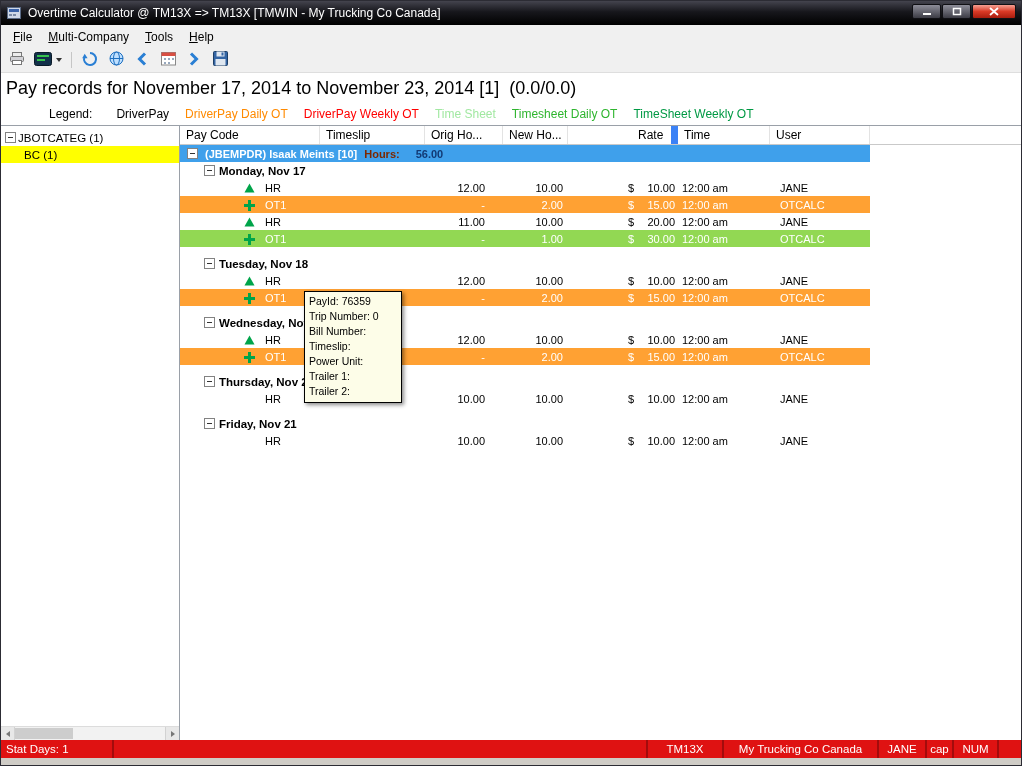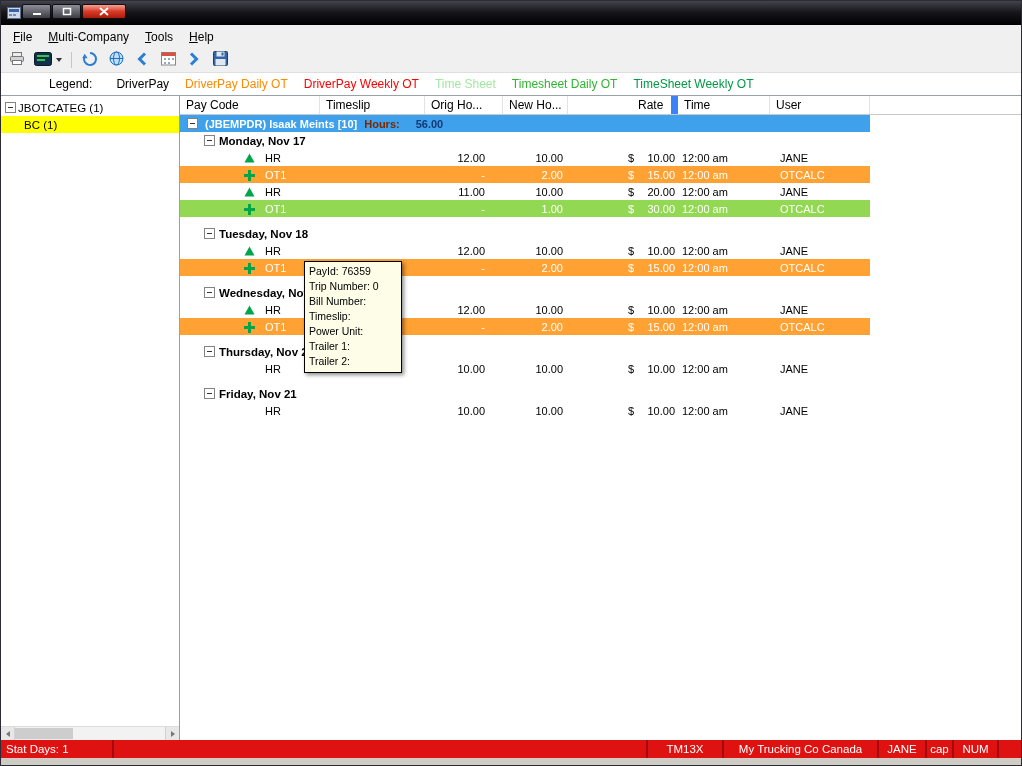--- a/index.html
+++ b/index.html
@@ -103,20 +103,21 @@
 
   <div class="titlebar">
     <span class="app-icon">
       <svg width="16" height="16">
           <rect x="1.5" y="2.5" width="13" height="11" fill="#cfd8e8" stroke="#5b6b86"></rect>
           <rect x="3" y="4" width="10" height="3" fill="#3a62a8"></rect>
           <rect x="3" y="9" width="3" height="2" fill="#7a8aa6"></rect>
           <rect x="7" y="9" width="3" height="2" fill="#7a8aa6"></rect>
         </svg>
     </span>
+    <span class="title-text">Overtime Calculator @ TM13X =&gt; TM13X [TMWIN - My Trucking Co Canada]</span>
     <div class="win-buttons">
       <div class="win-btn min">
         <svg width="10" height="9">
             <rect x="1" y="6" width="8" height="2" fill="#fff"></rect>
           </svg>
       </div>
       <div class="win-btn max">
         <svg width="10" height="9">
             <rect x="1.5" y="1.5" width="7" height="6" fill="none" stroke="#fff" stroke-width="1.5"></rect>
           </svg>
@@ -191,20 +192,23 @@
       <button class="tb-btn">
         <span class="tb-icon"><svg width="15" height="15">
             <rect x="0.5" y="0.5" width="14" height="14" rx="1" fill="#3465a4" stroke="#1d3e66"></rect>
             <rect x="3.5" y="0.5" width="8" height="5" fill="#dfe7f0"></rect>
             <rect x="8.5" y="1.5" width="2" height="3" fill="#3465a4"></rect>
             <rect x="2.5" y="8" width="10" height="6.5" fill="#dfe7f0"></rect>
           </svg></span>
       </button>
     </div>
 
+  <div class="page-header">
+    <span class="page-title">Pay records for November 17, 2014 to November 23, 2014 [1]  (0.0/0.0)</span>
+  </div>
 
   <div class="legend">
     <span class="legend-label">Legend:</span>
     <span id="legend-items" style="display:flex">
         <span class="legend-item" style="color: rgb(0, 0, 0);">DriverPay</span>
         <span class="legend-item" style="color: rgb(255, 138, 0);">DriverPay Daily OT</span>
         <span class="legend-item" style="color: rgb(255, 0, 0);">DriverPay Weekly OT</span>
         <span class="legend-item" style="color: rgb(162, 232, 162);">Time Sheet</span>
         <span class="legend-item" style="color: rgb(47, 181, 47);">Timesheet Daily OT</span>
         <span class="legend-item" style="color: rgb(0, 153, 68);">TimeSheet Weekly OT</span>

